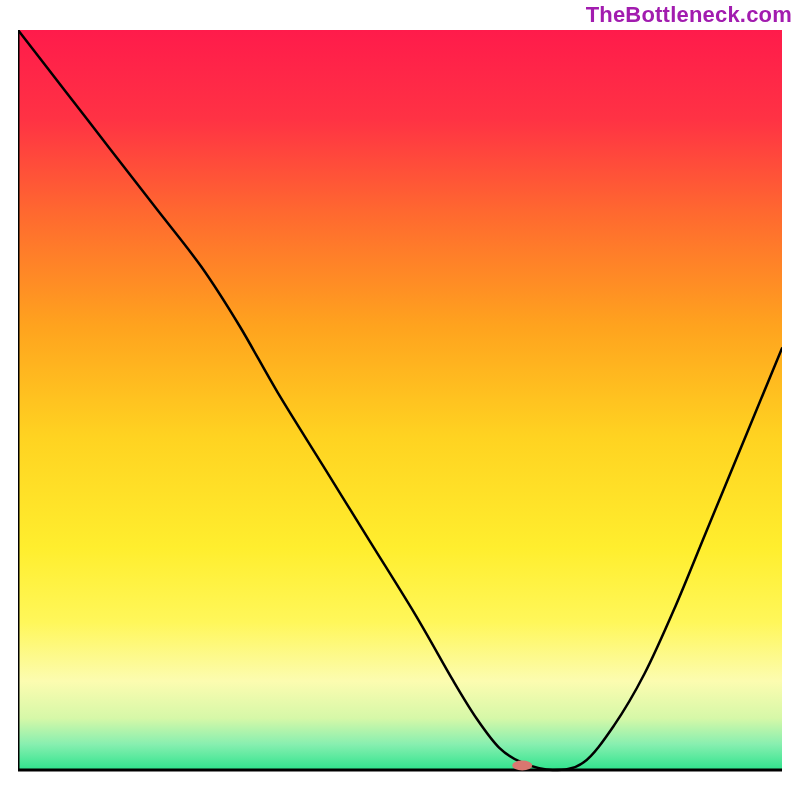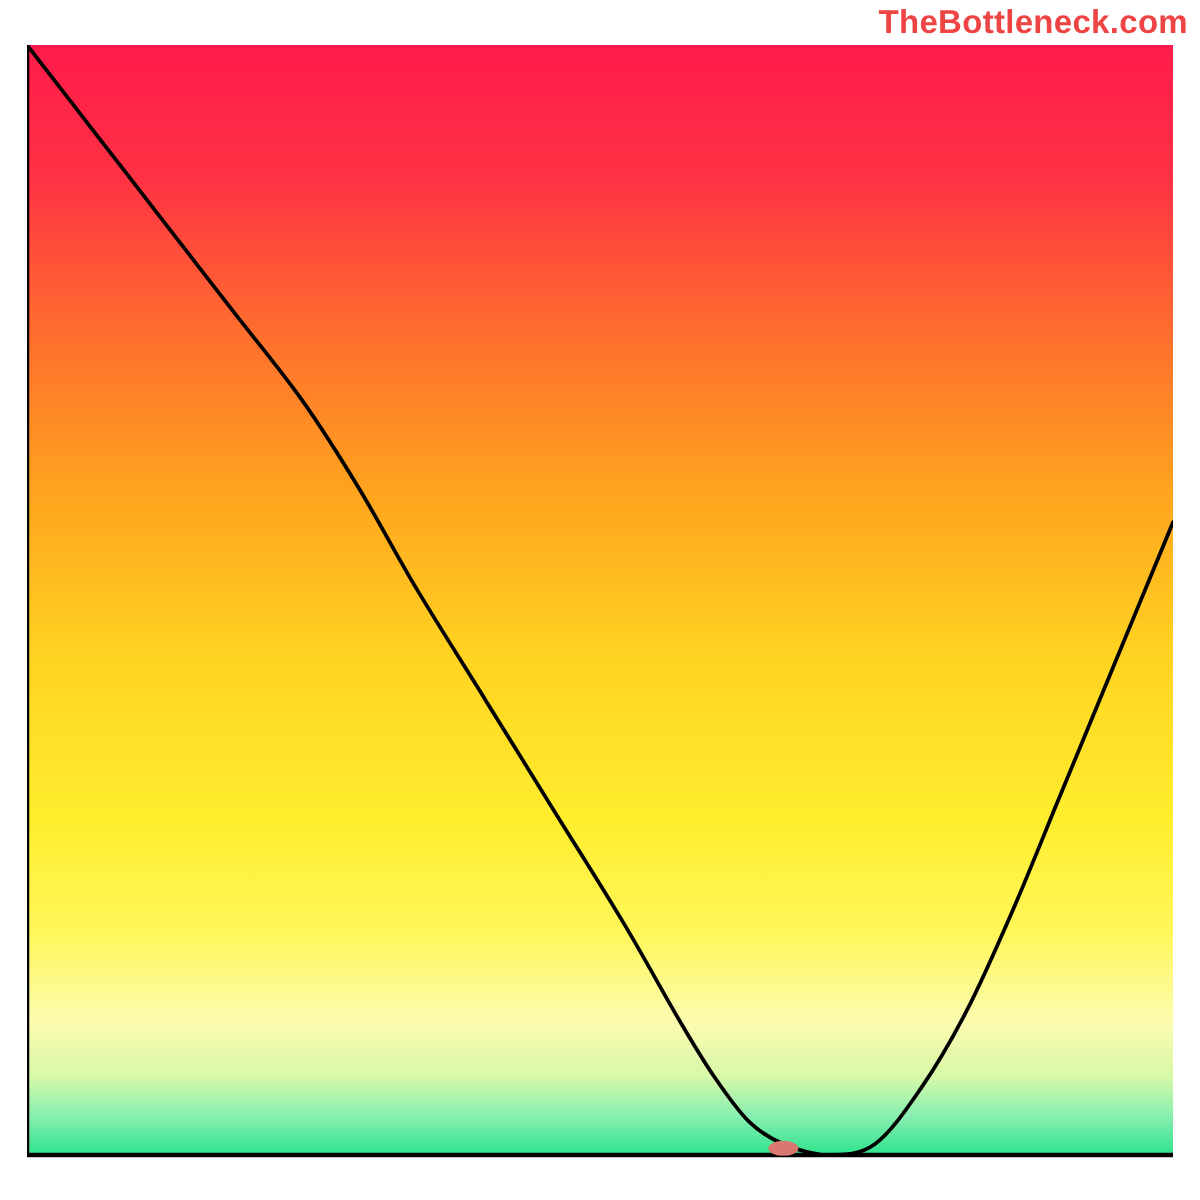--- a/index.html
+++ b/index.html
@@ -14,21 +14,21 @@
     position: relative;
     width: 800px;
     height: 800px;
   }
   .watermark {
     position: absolute;
     top: 2px;
     right: 8px;
     font-size: 22px;
     font-weight: bold;
-    color: #ef4444;
+    color: #a21caf;
     letter-spacing: 0.2px;
   }
   .plot-wrap {
     position: absolute;
     left: 18px;
     top: 30px;
     width: 764px;
     height: 754px;
   }
   svg {

